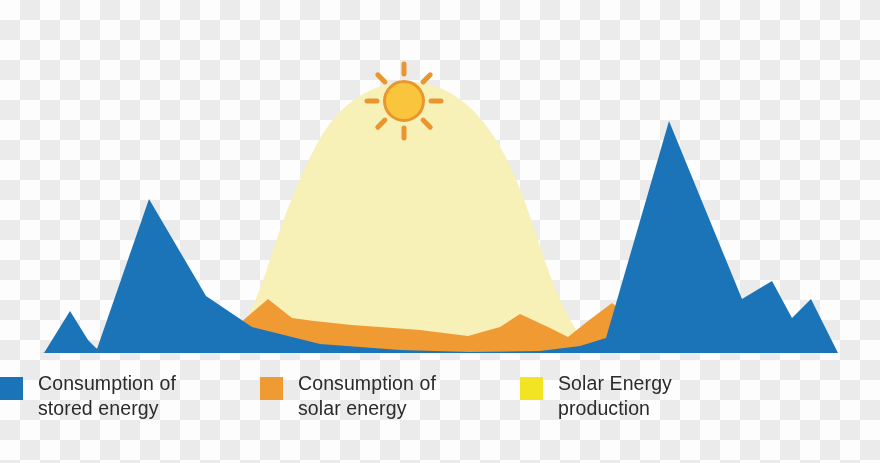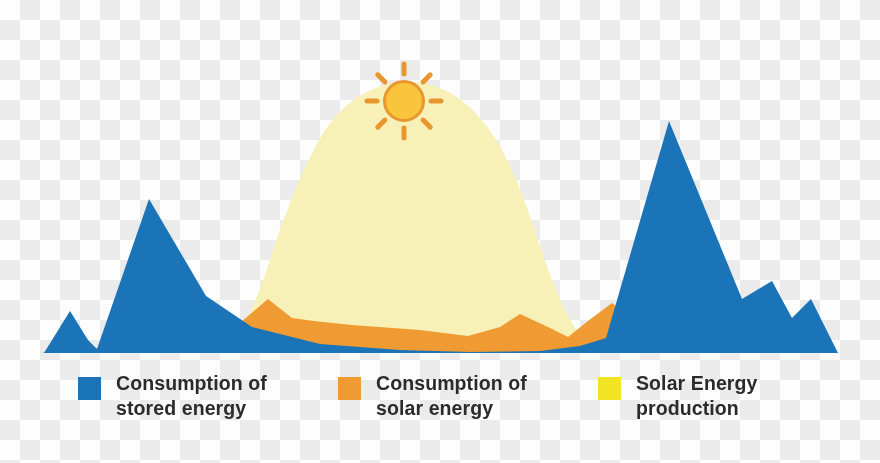--- a/index.html
+++ b/index.html
@@ -46,22 +46,20 @@
   
   #legend {
     position: absolute;
     left: 0;
     top: 371px;
     width: 708px;
     height: 92px;
     display: flex;
     align-items: flex-start;
     box-sizing: border-box;
-    padding-left: 78px;
-    font-weight: bold;
   }
   .legend-item {
     display: flex;
     align-items: flex-start;
     flex: 0 0 auto;
   }
   .legend-item.item-0 { width: 260px; }
   .legend-item.item-1 { width: 260px; }
   .legend-item.item-2 { width: 240px; }
 

